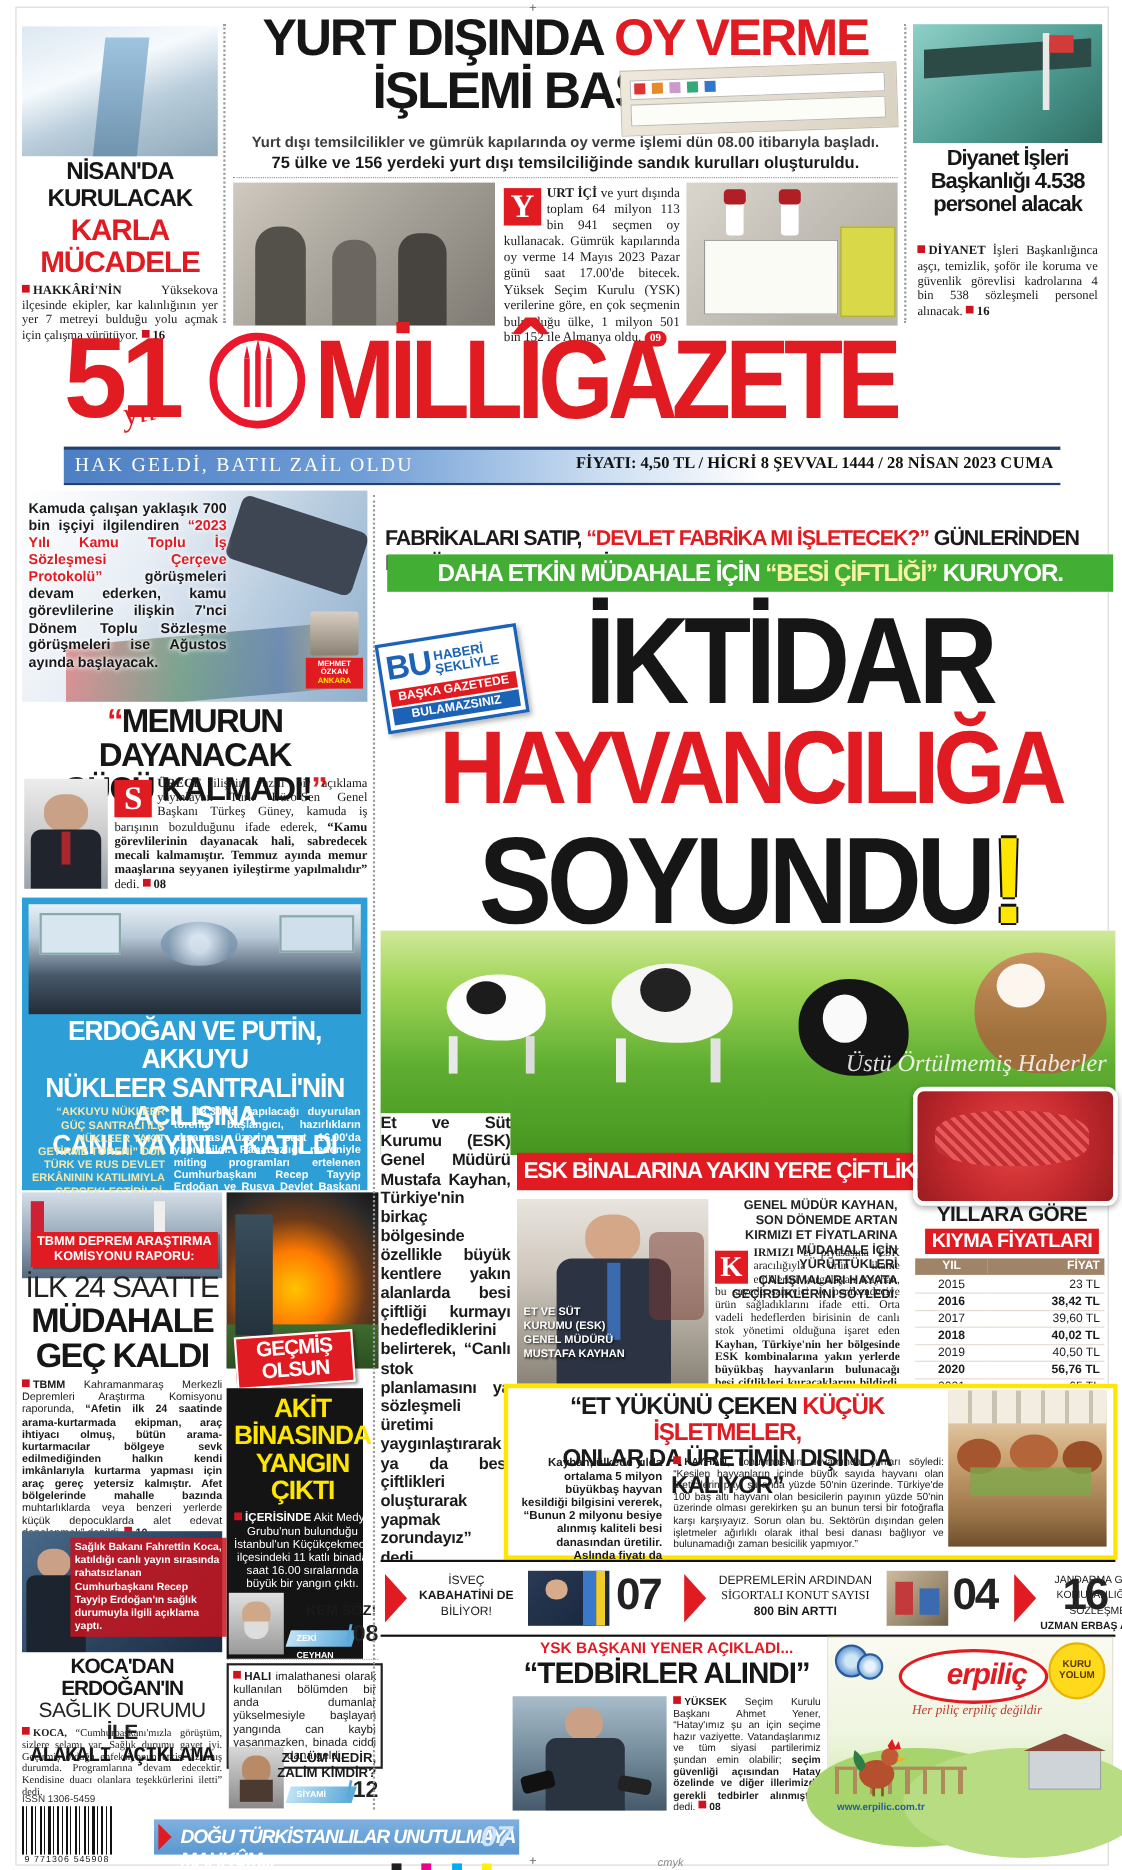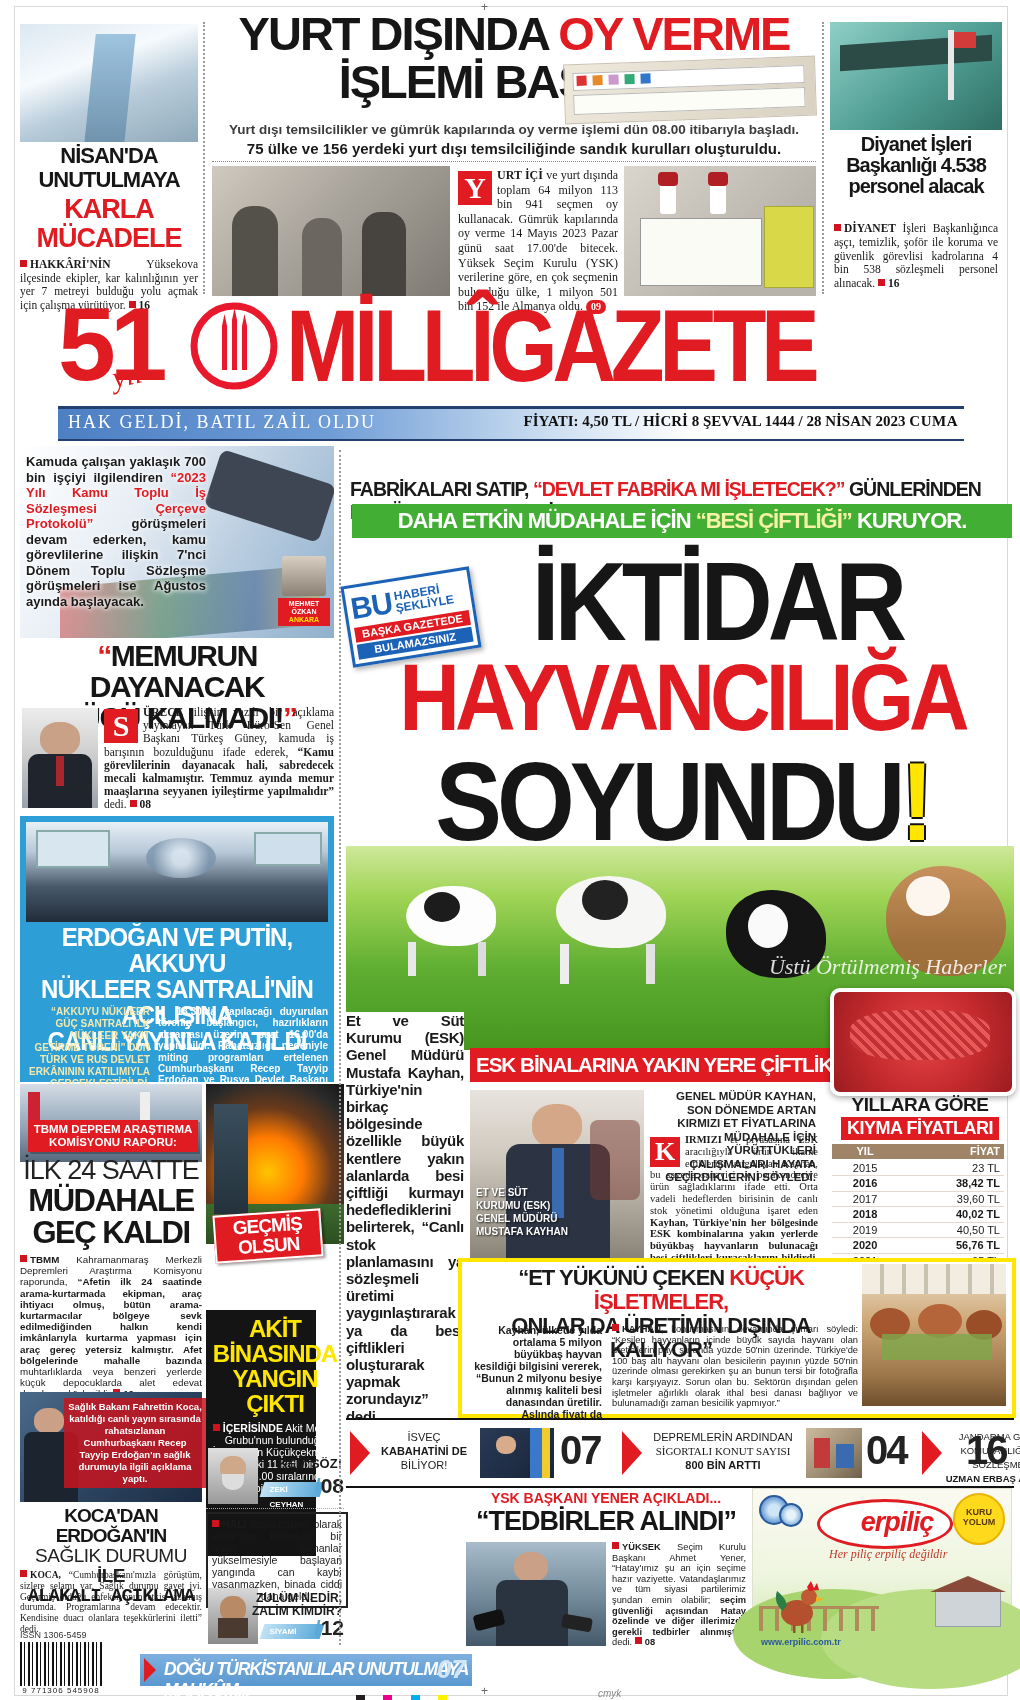--- a/index.html
+++ b/index.html
@@ -37,21 +37,21 @@
 
   <div class="abs" style="left:14px;top:6px;width:992px;height:1688px;border:1px solid #d8d8d8;"></div>
   <div class="abs" style="left:481px;top:0;color:#666;font-size:12px;">+</div>
 
   <div class="abs" style="left:20px;top:20px;width:178px;height:276px;">
     <div class="ph" style="left:0;top:4px;width:178px;height:118px;background:linear-gradient(160deg,#dce8f1 0%,#f6fafd 35%,#b9cddb 60%,#8fa9ba 100%);">
       <div class="abs" style="left:70px;top:10px;width:40px;height:110px;background:linear-gradient(180deg,#9fc4e0,#6f93ad);transform:skewX(-6deg);"></div>
     </div>
     <div class="hB ctr" style="position:absolute;left:0;top:124px;width:178px;font-size:22px;line-height:24px;">
       <span>NİSAN'DA</span><br>
-      <span>UNUTULMAYA</span>
+      <span>KURULACAK</span>
     </div>
     <div class="b red ctr" style="position:absolute;left:0;top:175px;width:178px;font-size:27px;line-height:29px;letter-spacing:-1px;">
       <span>KARLA</span><br>
       <span>MÜCADELE</span>
     </div>
     <div class="sf jt" style="position:absolute;left:0;top:238px;width:178px;font-size:11.5px;line-height:13.5px;">
       <span class="sq"></span><span class="b">HAKKÂRİ'NİN</span><span> Yüksekova ilçesinde ekipler, kar kalınlığının yer yer 7 metreyi bulduğu yolu açmak için çalışma yürütüyor.</span>
       <span class="sq"></span><span class="b">16</span>
     </div>
   </div>
@@ -194,21 +194,21 @@
 
   <div class="abs" style="left:206px;top:1084px;width:138px;height:424px;">
     <div class="ph" style="left:0;top:0;width:138px;height:160px;background:radial-gradient(circle at 45% 55%,#ffc400 0%,#ff7a00 30%,#6b3a1a 55%,#2a2a2a 80%,#141414 100%);">
       <div class="abs" style="left:0px;top:120px;width:138px;height:40px;background:linear-gradient(180deg,#3d6b2e,#2c4f20);"></div>
       <div class="abs" style="left:8px;top:20px;width:34px;height:110px;background:linear-gradient(180deg,#3a4e5c,#24323c);"></div>
     </div>
     <div class="ctr" style="position:absolute;left:8px;top:128px;width:104px;background:#e11b22;border:2px solid #fff;transform:rotate(-4deg);padding:2px 0;box-shadow:2px 2px 3px rgba(0,0,0,.4);">
       <span class="wh b" style="display:block;font-size:19px;line-height:20px;letter-spacing:-1px;">GEÇMİŞ</span>
       <span class="wh b" style="display:block;font-size:19px;line-height:20px;letter-spacing:-1px;">OLSUN</span>
     </div>
-    <div class="abs" style="left:0;top:178px;width:110px;height:246px;background:#141414;margin-top:48px;">
+    <div class="abs" style="left:0;top:178px;width:124px;height:246px;background:#141414;">
       <div class="ctr b" style="position:absolute;left:0;top:6px;width:138px;color:#ffe600;font-size:24px;line-height:25px;letter-spacing:-1px;">
         <span>AKİT</span><br>
         <span>BİNASINDA</span><br>
         <span>YANGIN</span><br>
         <span>ÇIKTI</span>
       </div>
       <div class="ctr wh b" style="position:absolute;left:6px;top:112px;width:126px;font-size:10.5px;line-height:12px;">
         <span class="sq"></span><span>İÇERİSİNDE</span><span style="font-weight:normal;"> Akit Medya Grubu'nun bulunduğu İstanbul'un Küçükçekmece ilçesindeki 11 katlı binada saat 16.00 sıralarında büyük bir yangın çıktı.</span>
       </div>
     </div>
@@ -216,21 +216,21 @@
       <span class="sq"></span><span class="b">HALI</span><span> imalathanesi olarak kullanılan bölümden bir anda dumanlar yükselmesiyle başlayan yangında can kaybı yaşanmazken, binada ciddi hasar meydana geldi.</span>
     </div>
   </div>
 
   <div class="abs" style="left:20px;top:1392px;width:182px;height:232px;">
     <div class="ph" style="left:0;top:0;width:182px;height:110px;background:linear-gradient(135deg,#4a6a8a 0%,#2c4460 55%,#1b2c42 100%);">
       <div class="abs" style="left:14px;top:16px;width:30px;height:26px;background:#caa186;border-radius:45%;"></div>
       <div class="abs" style="left:4px;top:40px;width:54px;height:70px;background:#1c2430;border-radius:8px 8px 0 0;"></div>
       <div class="abs" style="left:52px;top:62px;width:60px;height:8px;background:#333;transform:rotate(8deg);"></div>
     </div>
-    <div style="position:absolute;left:44px;top:6px;width:134px;font-size:9.5px;line-height:12px;font-weight:bold;color:#fff;text-align:center;background:rgba(200,20,30,.85);padding:3px 4px;">Sağlık Bakanı Fahrettin Koca, katıldığı canlı yayın sırasında rahatsızlanan Cumhurbaşkanı Recep Tayyip Erdoğan'ın sağlık durumuyla ilgili açıklama yaptı.</div>
+    <div style="position:absolute;left:44px;top:6px;width:134px;font-size:9.5px;line-height:12px;font-weight:bold;color:#fff;text-align:left;background:rgba(200,20,30,.85);padding:3px 4px;">Sağlık Bakanı Fahrettin Koca, katıldığı canlı yayın sırasında rahatsızlanan Cumhurbaşkanı Recep Tayyip Erdoğan'ın sağlık durumuyla ilgili açıklama yaptı.</div>
     <div class="ctr" style="position:absolute;left:0;top:114px;width:182px;letter-spacing:-.5px;">
       <span class="hB" style="display:block;font-size:19px;line-height:20px;">KOCA'DAN ERDOĞAN'IN</span>
       <span style="display:block;font-size:19px;line-height:20px;color:#222;"><span>SAĞLIK DURUMU </span><span class="b">İLE</span></span>
       <span class="hB" style="display:block;font-size:19px;line-height:20px;font-family:Liberation Mono, monospace;">ALAKALI AÇIKLAMA</span>
     </div>
     <div class="sf jt" style="position:absolute;left:0;top:178px;width:182px;font-size:9.5px;line-height:10.8px;">
       <span class="sq"></span><span class="b">KOCA,</span><span> “Cumhurbaşkanı'mızla görüştüm, sizlere selamı var. Sağlık durumu gayet iyi. Geçirmiş olduğu enfeksiyonun etkisi azalmış durumda. Programlarına devam edecektir. Kendisine duacı olanlara teşekkürlerini iletti” dedi.</span>
     </div>
   </div>
 

